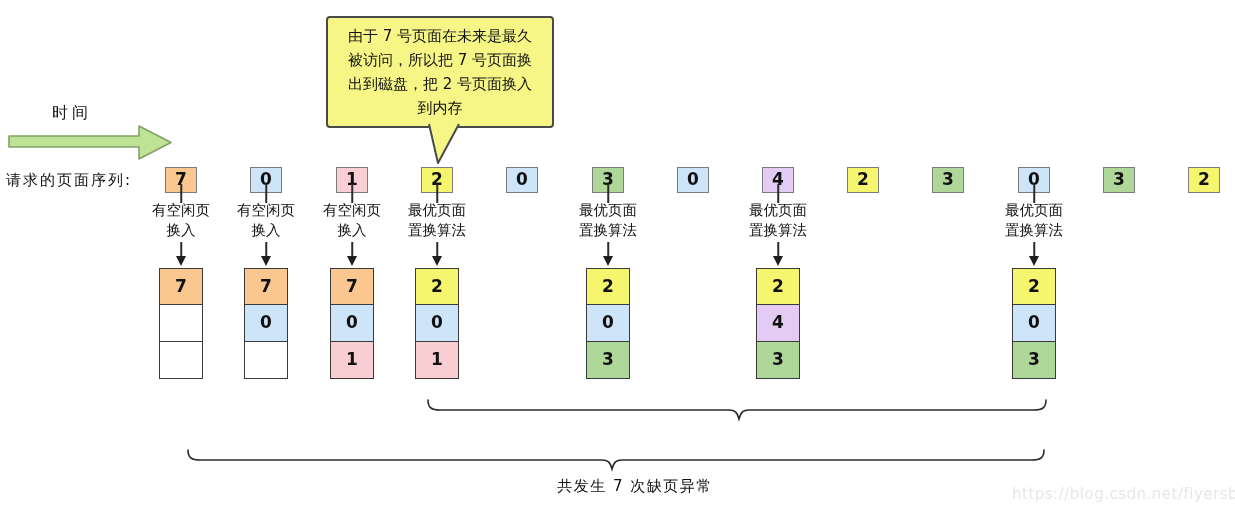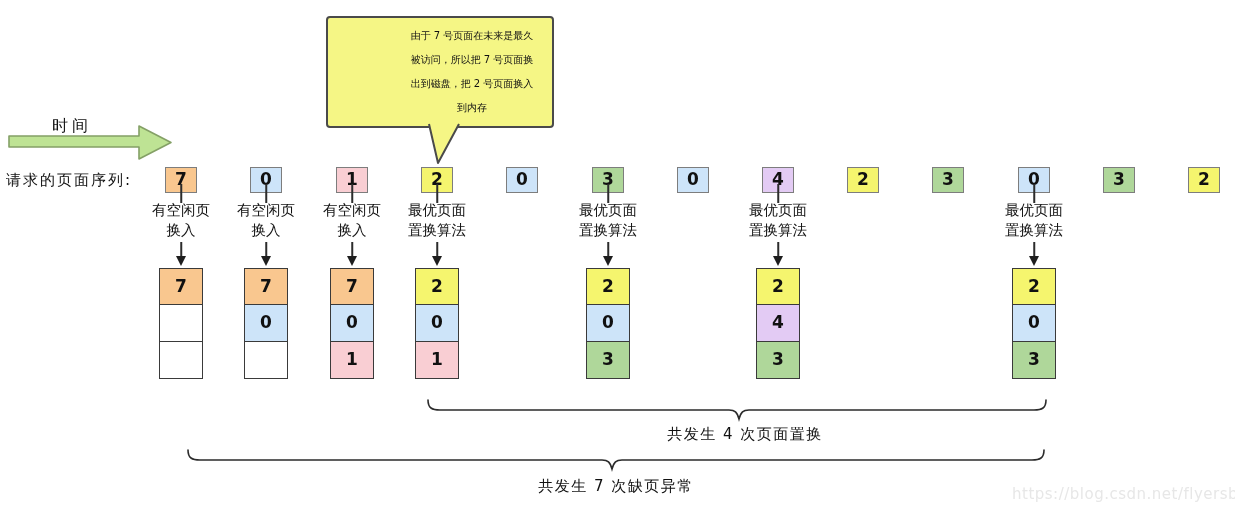--- a/index.html
+++ b/index.html
@@ -7,25 +7,25 @@
     position:relative; width:1235px; height:514px; background:#ffffff;
     font-family:"DejaVu Sans","Liberation Sans",sans-serif; color:#111; overflow:hidden;
   }
   
   .bubble {
     position:absolute; left:326px; top:16px; width:228px; height:112px;
     background:#F5F685; border:2px solid #4a4a4a; border-radius:4px; box-sizing:border-box;
   }
   .bubble-text {
     width:100%; height:100%; display:flex; align-items:center; justify-content:center;
-    text-align:center; font-size:10px; line-height:24px; white-space:pre-line; font-weight:500;margin-left:32px;
+    text-align:center; font-size:15px; line-height:24px; white-space:pre-line; font-weight:500;
   }
   .bubble-tail { position:absolute; left:326px; top:120px; width:228px; height:48px; }
   
-  .time-label { position:absolute; left:52px; top:116px; font-size:16px; letter-spacing:4px; }
+  .time-label { position:absolute; left:52px; top:103px; font-size:16px; letter-spacing:4px; }
   .time-arrow { position:absolute; left:8px; top:123px; width:168px; height:40px; }
   
   .seq-label { position:absolute; left:6px; top:171px; font-size:15px; letter-spacing:2px; font-weight:500; }
   .seqbox {
     position:absolute; top:167px; width:32px; height:26px; box-sizing:border-box;
     border:1.6px solid #7d7d7d; text-align:center; line-height:22px;
     font-size:17px; font-weight:bold;
   }
   
   .col { position:absolute; top:184px; width:110px; height:202px; }
@@ -187,22 +187,21 @@
     <div class="stack">
       <div class="cell" style="background-color: rgb(245, 245, 110);">2</div>
       <div class="cell" style="background-color: rgb(205, 228, 249);">0</div>
       <div class="cell" style="background-color: rgb(175, 215, 154);">3</div>
     </div>
   </div>
 
   <svg class="brace" style="left:426px; top:397px; width:624px; height:26px" viewBox="0 0 624 26">
     <path d="M2,3 C2,11 6,13 14,13 L303,13 C309,13 311,15 313,22 C315,15 317,13 323,13 L608,13 C616,13 620,11 620,3"></path>
   </svg>
-  <div class="brace-label" style="left:745px; top:425px">共发生 4 次页面置换</div>
 
   <svg class="brace" style="left:186px; top:447px; width:864px; height:26px" viewBox="0 0 864 26">
     <path d="M2,3 C2,11 6,13 14,13 L416,13 C422,13 424,15 426,22 C428,15 430,13 436,13 L846,13 C854,13 858,11 858,3"></path>
   </svg>
-  <div class="brace-label" style="left:616px; top:477px">共发生 7 次缺页异常</div>
+  <div class="brace-label" style="left:635px; top:477px">共发生 7 次缺页异常</div>
 
   <div class="watermark">https://blog.csdn.net/flyersboy</div>
 
 </div>
 
 </body></html>

